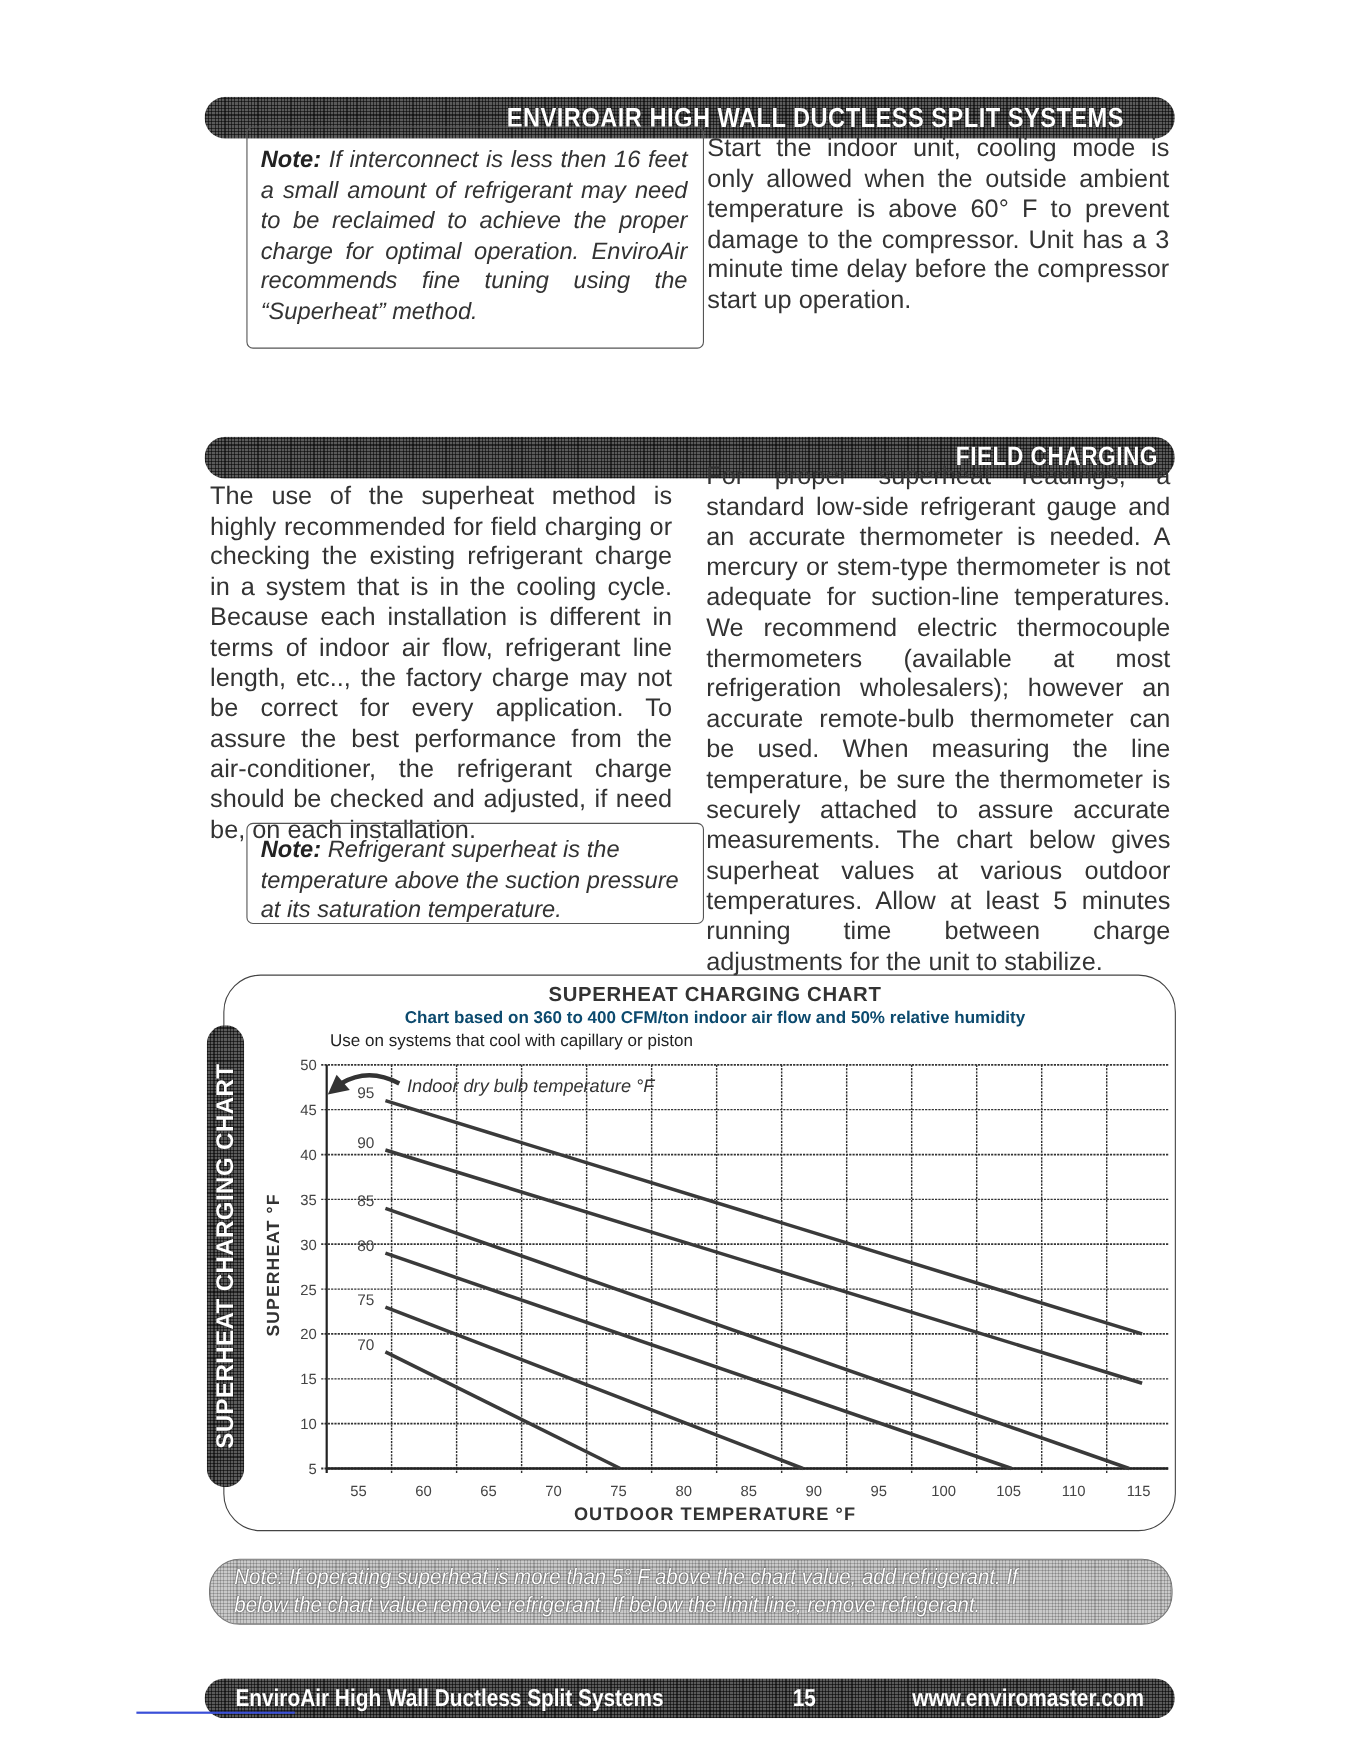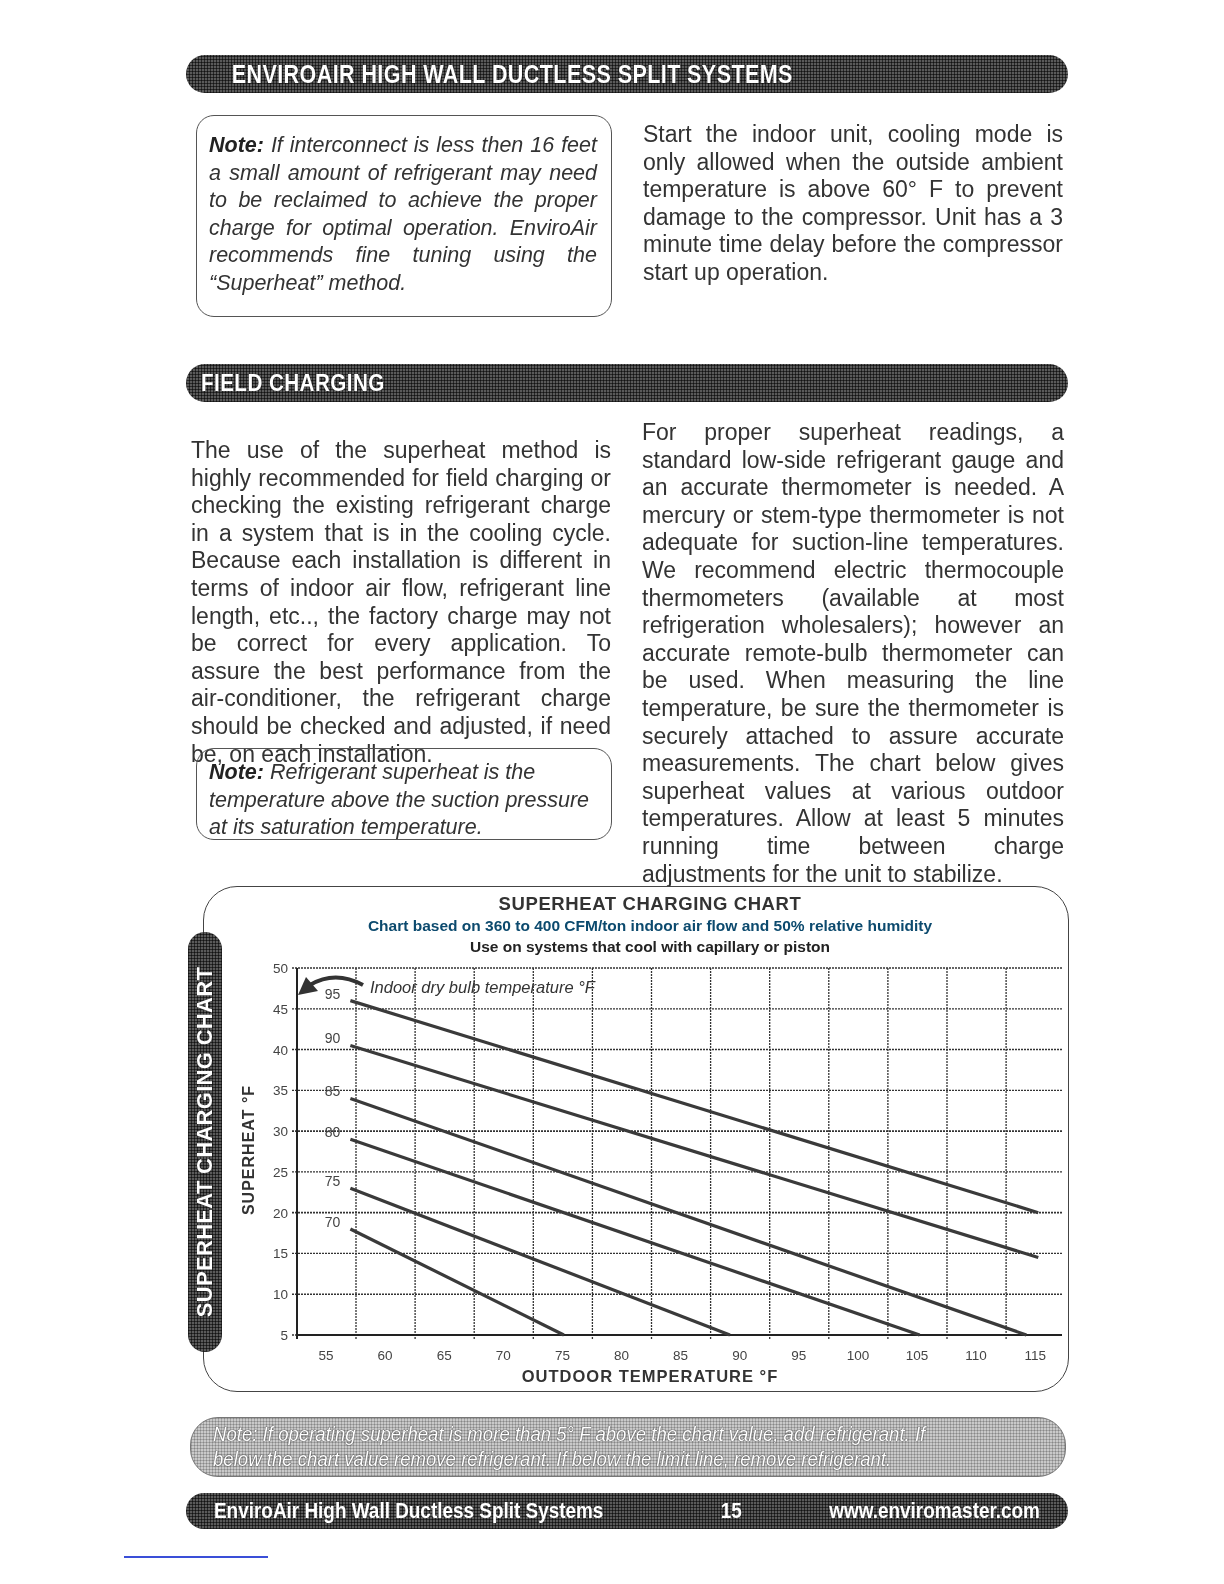--- a/index.html
+++ b/index.html
@@ -3,34 +3,35 @@
 <meta charset="utf-8">
 <style>
   html, body { margin: 0; padding: 0; background: #ffffff; }
   body { width: 1224px; height: 1584px; position: relative; overflow: hidden; font-family: "Liberation Sans", sans-serif; color: #2a2a2a; }
   .banner {
     position: absolute; left: 186px; width: 882px; height: 38px; border-radius: 19px;
     background-color: #5a5a5a;
     background-image:
       repeating-linear-gradient(0deg, rgba(0,0,0,0.55) 0 1px, transparent 1px 3px),
       repeating-linear-gradient(90deg, rgba(0,0,0,0.55) 0 1px, transparent 1px 3px);
-    color: #ffffff; font-weight: bold; text-align: left; line-height: 38px;
+    color: #ffffff; font-weight: bold; text-align: right; line-height: 38px;
     font-family: "Liberation Sans", sans-serif;
+    margin-top: 33px;
   }
   .banner .t { display: inline-block; transform: scaleX(0.86); letter-spacing: 0.5px; text-shadow: 0 0 1px #000; }
   #banner-top { top: 55px; font-size: 25px; }
   #banner-field { top: 364px; font-size: 24px; }
   #banner-footer { top: 1493px; height: 36px; line-height: 36px; font-size: 22px; display: flex; justify-content: space-between; padding: 0 28px; box-sizing: border-box; }
   #banner-footer span { transform: scaleX(0.86); display: inline-block; }
   #footer-title { transform-origin: left center !important; }
   #footer-url { transform-origin: right center !important; }
 
   .notebox {
-    position: absolute; border: 1.5px solid #555; border-radius: 18px;
-    font-style: italic; color: #333; box-sizing: border-box;
+    position: absolute; border: 1.5px solid #555; border-radius: 6px;
+    font-style: italic; color: #333; box-sizing: border-box; margin-left: 28px;
   }
   .notebox b { font-weight: bold; color: #222; }
   #note1 { left: 196px; top: 115px; width: 416px; height: 202px; padding: 16px 14px 0 12px; font-size: 21.5px; line-height: 27.5px; text-align: justify; }
   #note2 { left: 196px; top: 748px; width: 416px; height: 92px; padding: 10px 14px 0 12px; font-size: 21.5px; line-height: 27.5px; }
 
   .para { position: absolute; font-size: 23px; line-height: 27.6px; text-align: justify; text-align-last: left; color: #333; }
   #para-start { left: 643px; top: 121px; width: 420px; }
   #para-left { left: 191px; top: 437px; width: 420px; }
   #para-right { left: 642px; top: 419px; width: 422px; }
 
@@ -42,21 +43,21 @@
       repeating-linear-gradient(0deg, rgba(0,0,0,0.55) 0 1px, transparent 1px 3px),
       repeating-linear-gradient(90deg, rgba(0,0,0,0.55) 0 1px, transparent 1px 3px);
   }
   #chart-tab-label {
     position: absolute; left: 50%; top: 50%; transform: translate(-50%, -50%) rotate(-90deg);
     color: #fff; font-weight: bold; font-size: 22px; white-space: nowrap; letter-spacing: 0.3px;
     text-shadow: 0 0 1px #000;
   }
   #chart-title { position: absolute; left: 300px; width: 700px; top: 893px; text-align: center; font-weight: bold; font-size: 18.5px; letter-spacing: 0.6px; color: #333; }
   #chart-subtitle1 { position: absolute; left: 300px; width: 700px; top: 917px; text-align: center; font-size: 15.5px; color: #0c4a6e; font-weight: bold; }
-  #chart-subtitle2 { position: absolute; left: 300px; width: 700px; top: 938px; text-align: center; font-size: 15.5px; color: #222; font-weight: bold; }
+  #chart-subtitle2 { position: absolute; left: 300px; width: 700px; top: 938px; text-align: left; font-size: 15.5px; color: #222; font-weight: normal; }
   #chart-svg { position: absolute; left: 0; top: 0; }
 
   #bottom-note {
     position: absolute; left: 190px; top: 1417px; width: 876px; height: 60px; border-radius: 28px;
     background-color: #c9c9c9;
     background-image:
       repeating-linear-gradient(0deg, rgba(0,0,0,0.18) 0 1px, transparent 1px 3px),
       repeating-linear-gradient(90deg, rgba(0,0,0,0.18) 0 1px, transparent 1px 3px);
     border: 1.5px solid #777; box-sizing: border-box;
     color: #fff; font-style: italic; font-size: 20px; line-height: 25px; padding: 4px 20px 16px 22px;

